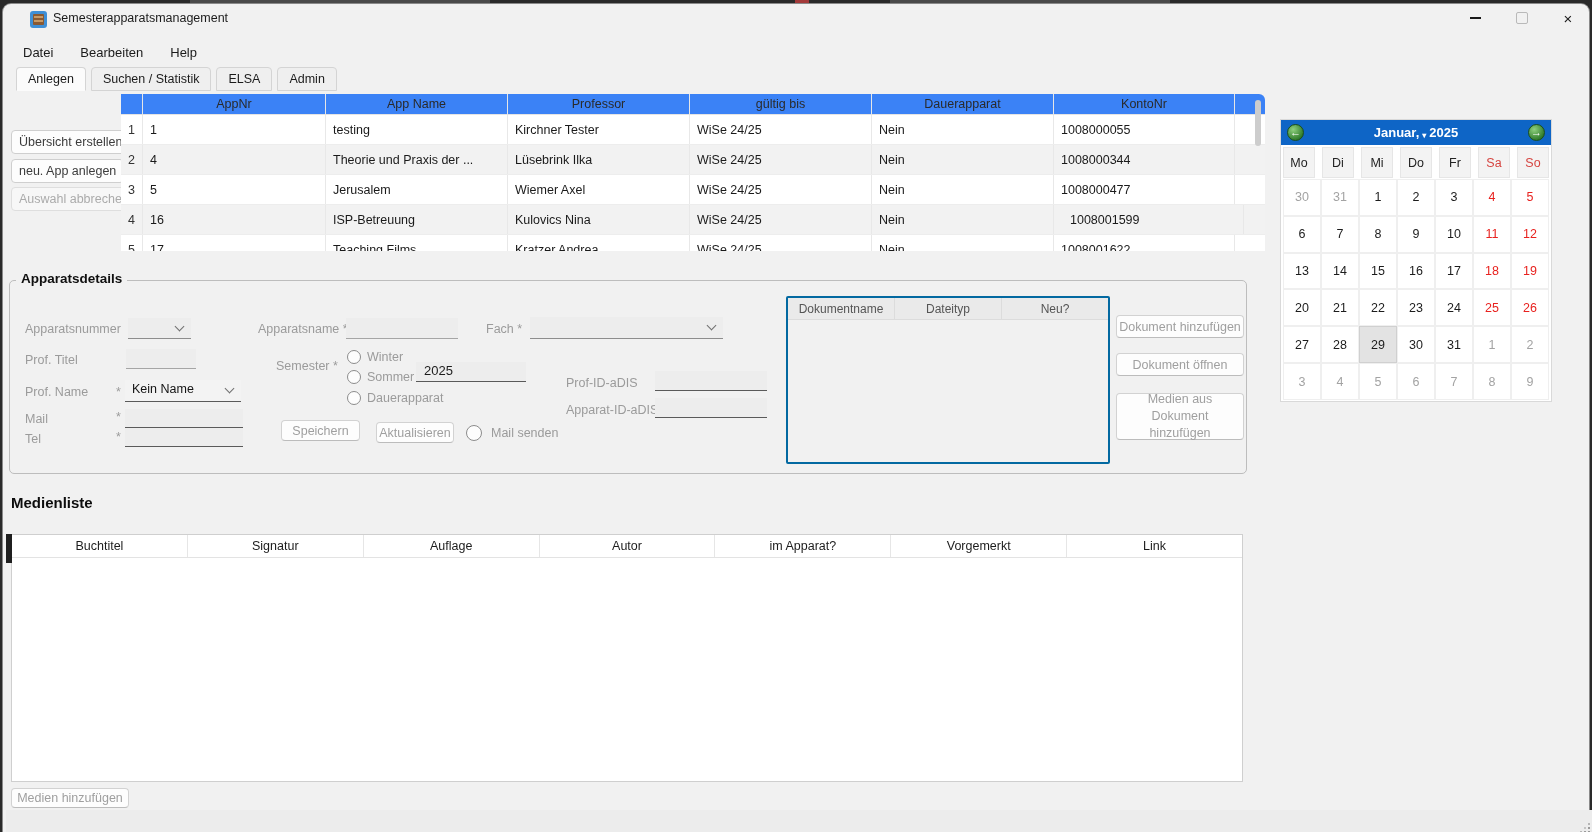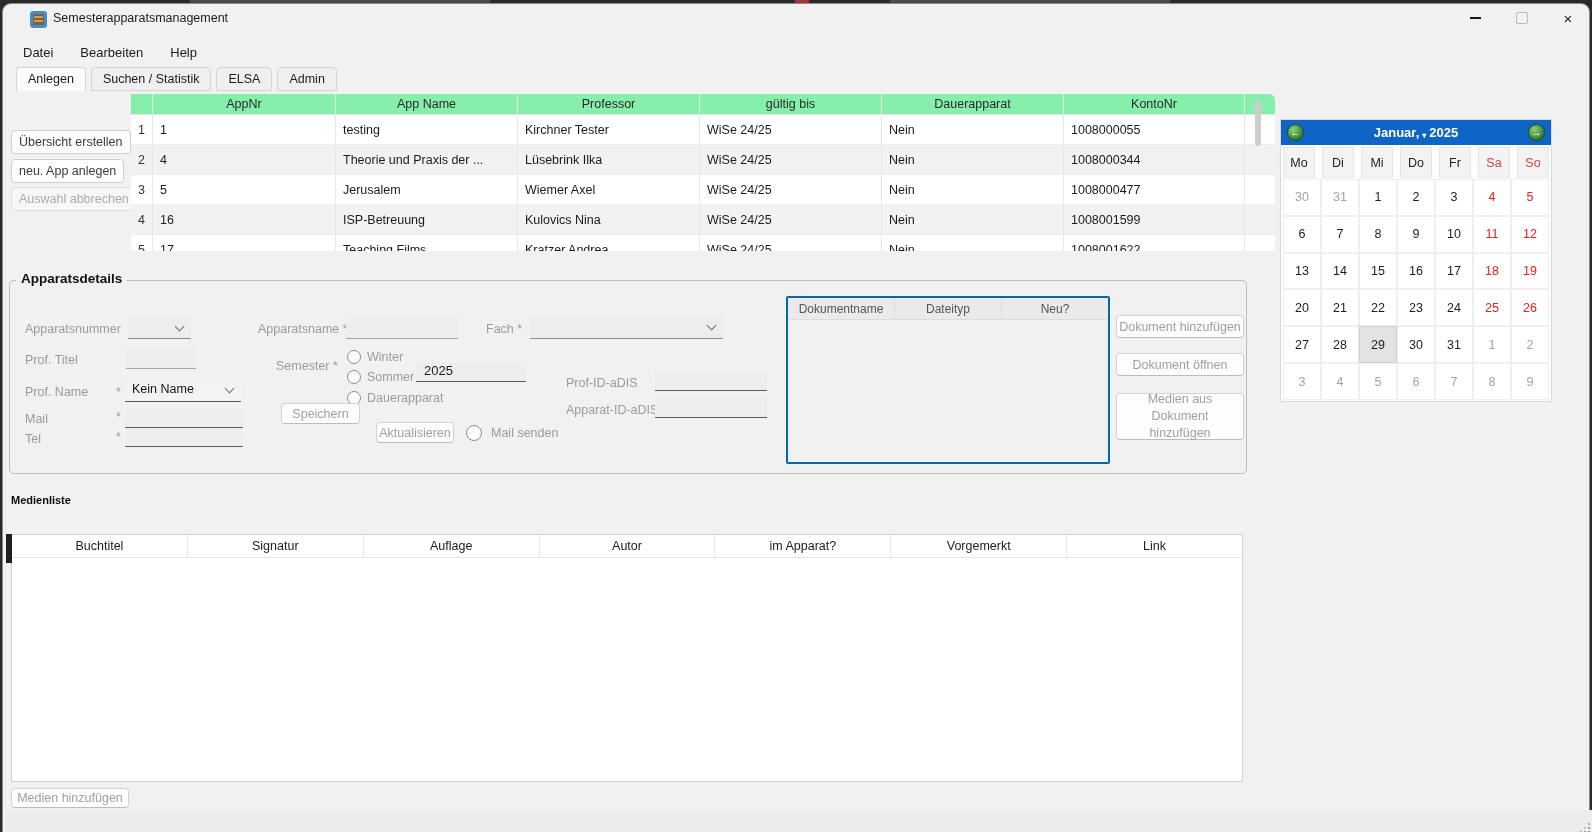--- a/index.html
+++ b/index.html
@@ -21,21 +21,21 @@
   #menubar{position:absolute;left:20px;top:39px;display:flex;gap:27px;}
   .menu-item{font-size:13px;color:#1b1b1b;padding:2px 0;}
   
   #tabbar{position:absolute;left:13px;top:63px;display:flex;gap:5px;height:24px;}
   .tab{display:flex;align-items:center;padding:0 11px;font-size:12.5px;color:#1b1b1b;background:#efefef;border:1px solid #d4d4d4;border-radius:4px 4px 0 0;}
   .tab.active{background:#fbfbfb;border-bottom-color:#fbfbfb;}
   
   .sbtn{position:absolute;left:8px;height:22px;display:flex;align-items:center;padding:0 7px;background:#fdfdfd;border:1px solid #cfcfcf;border-radius:4px;font-size:12.5px;color:#3c3c3c;white-space:nowrap;}
   .sbtn.disabled{color:#ababab;border-color:#dedede;background:#f7f7f7;}
   
-  #apps{position:absolute;left:128px;top:90px;width:1144px;height:157px;background:#86efac;border-top-right-radius:6px;overflow:hidden;}
+  #apps{position:absolute;left:118px;top:90px;width:1144px;height:157px;background:#3b82f6;border-top-right-radius:6px;overflow:hidden;}
   #apps-head{display:flex;height:20px;border-bottom:1px solid #e4e4e4;}
   #apps .th{display:flex;align-items:center;justify-content:center;font-size:12.5px;color:#2a2a2a;border-right:1px solid #e6e6e6;box-sizing:border-box;}
   .trow{display:flex;height:29px;border-bottom:1px solid #ededed;background:#fff;}
   .trow.alt{background:#f2f2f2;}
   .td{display:flex;align-items:center;padding-left:7px;font-size:12.5px;color:#1a1a1a;border-right:1px solid #e8e8e8;box-sizing:border-box;overflow:hidden;white-space:nowrap;}
   .td.rownum{justify-content:center;padding-left:0;color:#333;}
   #vthumb{position:absolute;left:1252px;top:96px;width:6px;height:46px;background:#cdcdcd;border-radius:3px;}
   
   #gbox{position:absolute;left:6px;top:276px;width:1236px;height:192px;border:1px solid #bdbdbd;border-radius:5px;}
   #gbox-title{position:absolute;left:13px;top:267px;background:#f1f1f1;padding:0 5px;font-weight:bold;font-size:13.5px;color:#101010;}
@@ -48,21 +48,21 @@
   .combo .val{font-size:12.5px;color:#141414;padding:2px 0 0 7px;display:block;}
   .chev{position:absolute;right:8px;top:5px;width:6px;height:6px;border-right:1.5px solid #707070;border-bottom:1.5px solid #707070;transform:rotate(45deg);}
   .radio{position:absolute;width:14px;height:14px;border:1px solid #8c8c8c;border-radius:50%;background:#fdfdfd;box-sizing:border-box;}
   .btn{position:absolute;background:#fdfdfd;border:1px solid #d2d2d2;border-bottom-color:#bcbcbc;border-radius:4px;font-size:12.5px;color:#9f9f9f;display:flex;align-items:center;justify-content:center;text-align:center;box-sizing:border-box;}
   
   #doc{position:absolute;left:783px;top:292px;width:320px;height:164px;background:#f1f1f1;border:2px solid #0369a1;border-radius:2px;}
   #doc-head{display:flex;height:21px;background:#eaeaea;border-bottom:1px solid #dcdcdc;}
   .dth{flex:1;display:flex;align-items:center;justify-content:center;font-size:12px;color:#555;border-right:1px solid #dcdcdc;}
   .dth:last-child{border-right:none;text-align:right;}
   
-  #media-title{position:absolute;left:8px;top:490px;font-weight:bold;font-size:11px;color:#0d0d0d;}
+  #media-title{position:absolute;left:8px;top:490px;font-weight:bold;font-size:15px;color:#0d0d0d;}
   #media{position:absolute;left:8px;top:530px;width:1232px;height:248px;background:#fff;border:1px solid #cfcfcf;box-sizing:border-box;}
   #media-head{display:flex;height:22px;border-bottom:1px solid #e3e3e3;}
   .mth{flex:1;display:flex;align-items:center;justify-content:center;font-size:12.5px;color:#1c1c1c;border-right:1px solid #e6e6e6;}
   .mth:last-child{border-right:none;}
   #media-stub{position:absolute;left:3px;top:530px;width:6px;height:29px;background:#1f1f1f;}
   #bottom-strip{position:absolute;left:3px;top:806px;width:1586px;height:26px;background:#ececec;}
   
   #cal{position:absolute;left:1277px;top:115px;width:272px;height:283px;background:#fff;border:1px solid #d9d9d9;box-sizing:border-box;}
   #cal-head{position:absolute;left:0;top:0;right:0;height:25px;background:#0e65c6;display:flex;align-items:center;justify-content:center;color:#fff;font-weight:bold;font-size:13px;gap:3px;}
   .cal-nav{position:absolute;top:4px;width:17px;height:17px;border-radius:50%;background:radial-gradient(circle at 35% 30%,#8ed07e,#2f7a2a 75%);border:1px solid #1c4f1a;color:#fff;font-size:11px;font-weight:bold;display:flex;align-items:center;justify-content:center;box-sizing:border-box;line-height:1;}
@@ -164,21 +164,21 @@
             <div class="td" style="width: 182px;">Nein</div>
             <div class="td" style="width: 181px;">1008000477</div>
           </div>
           <div class="trow alt">
             <div class="td rownum" style="width: 22px;">4</div>
             <div class="td" style="width: 183px;">16</div>
             <div class="td" style="width: 182px;">ISP-Betreuung</div>
             <div class="td" style="width: 182px;">Kulovics Nina</div>
             <div class="td" style="width: 182px;">WiSe 24/25</div>
             <div class="td" style="width: 182px;">Nein</div>
-            <div class="td" style="width: 181px;">1008001599</div>
+            <div class="td" style="width: 181px; margin-left: 9px;">1008001599</div>
           </div>
           <div class="trow">
             <div class="td rownum" style="width: 22px;">5</div>
             <div class="td" style="width: 183px;">17</div>
             <div class="td" style="width: 182px;">Teaching Films</div>
             <div class="td" style="width: 182px;">Kratzer Andrea</div>
             <div class="td" style="width: 182px;">WiSe 24/25</div>
             <div class="td" style="width: 182px;">Nein</div>
             <div class="td" style="width: 181px;">1008001622</div>
           </div>
@@ -229,21 +229,21 @@
       <span class="chev"></span>
     </div>
 
     <span class="lbl" style="left:22px;top:408px;">Mail</span>
     <span class="star" style="left:113px;top:406px;">*</span>
     <div class="fld strong" style="left:122px;top:405px;width:118px;height:18px;"></div>
     <span class="lbl" style="left:22px;top:428px;">Tel</span>
     <span class="star" style="left:113px;top:426px;">*</span>
     <div class="fld strong" style="left:122px;top:424px;width:118px;height:18px;"></div>
 
-    <div class="btn" style="left:278px;top:399px;width:79px;height:21px;">Speichern</div>
+    <div class="btn" style="left:278px;top:416px;width:79px;height:21px;">Speichern</div>
     <div class="btn" style="left:373px;top:418px;width:78px;height:21px;">Aktualisieren</div>
     <span class="radio" style="left:463px;top:421px;width:16px;height:16px;"></span>
     <span class="lbl" style="left:488px;top:422px;">Mail senden</span>
 
     <div id="doc">
       <div id="doc-head">
           <div class="dth">Dokumentname</div>
           <div class="dth">Dateityp</div>
           <div class="dth">Neu?</div>
         </div>

